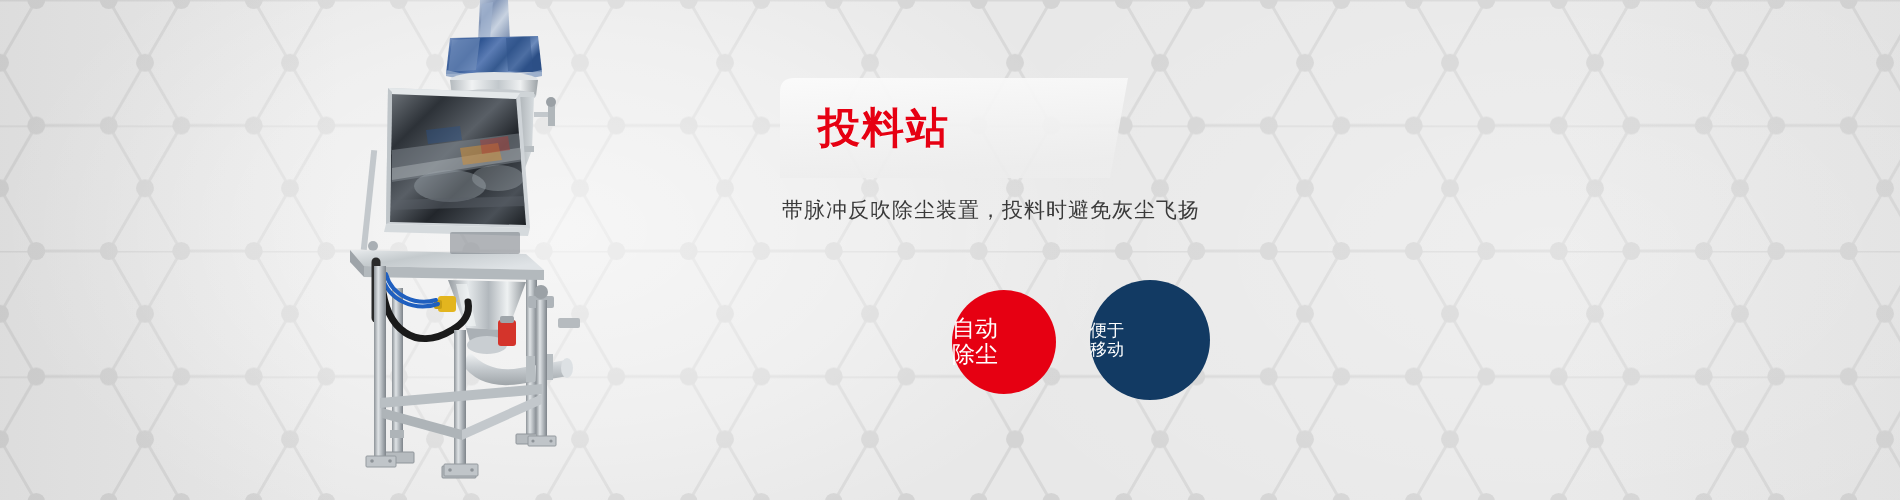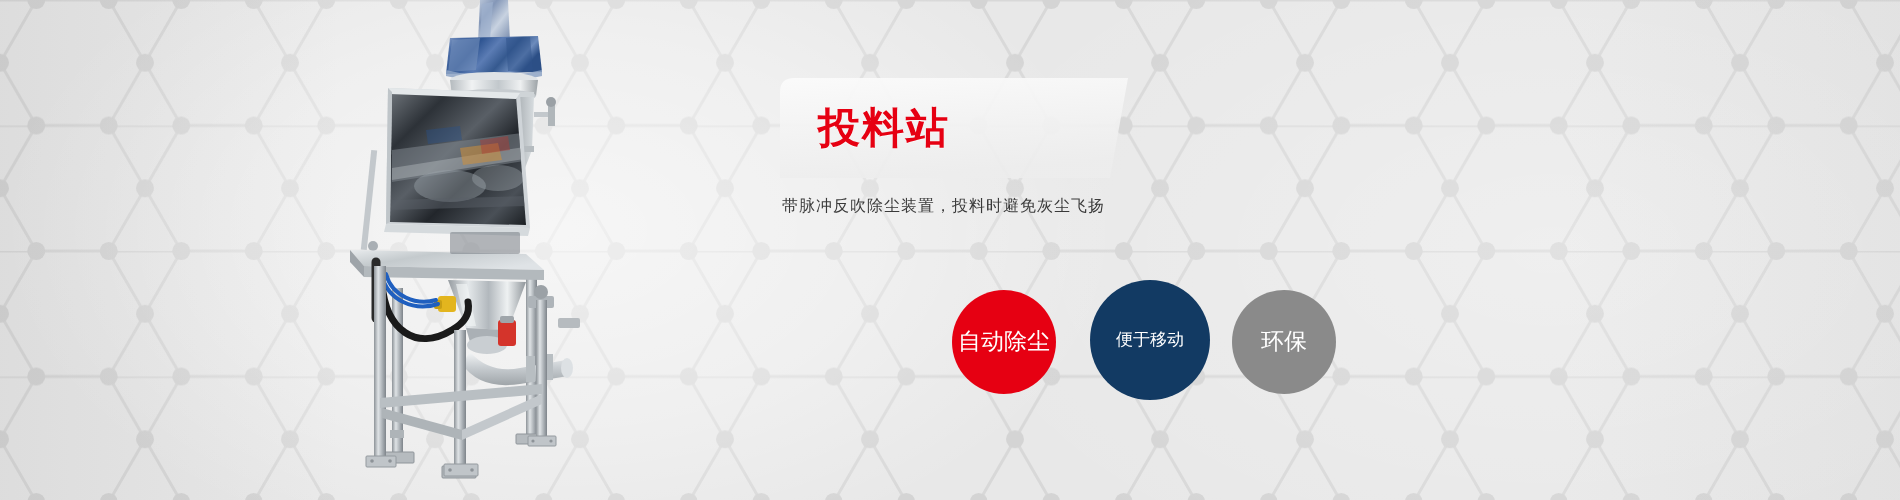--- a/index.html
+++ b/index.html
@@ -101,40 +101,40 @@
     color: #e60012;
     white-space: nowrap;
     text-shadow: 0 1px 0 rgba(255,255,255,0.55);
   }
 
   .subtitle {
     position: absolute;
     left: 2px;
     top: 196px;
     font-family: "DejaVu Serif", "Liberation Serif", serif;
-    font-size: 16px;
+    font-size: 21px;
     color: #3a3a3a;
     letter-spacing: 1px;
     white-space: nowrap;
   }
 
   
   .circles {
     position: absolute;
     left: 0;
     top: 288px;
     width: 640px;
     height: 130px;
   }
   .circle {
     position: absolute;
     border-radius: 50%;
     display: flex;
-    flex-direction: row;
-    align-items: center;
+    flex-direction: column;
+    align-items: flex-start;
     justify-content: center;
     color: #ffffff;
     font-family: "DejaVu Serif", "Liberation Serif", serif;
     line-height: 1.12;
     text-align: center;
   }
   .circle .cline { display: block; white-space: nowrap; }
 
   .circle-1 {
     left: 172px; top: 2px;
@@ -432,20 +432,17 @@
       <div class="circle circle-1">
         <span class="cline">自动</span>
         <span class="cline">除尘</span>
       </div>
 
       <div class="circle circle-2">
         <span class="cline">便于</span>
         <span class="cline">移动</span>
       </div>
 
-      <div class="circle circle-3">
-        <span class="cline">环保</span>
-      </div>
 
     </div>
   </div>
 
 </div>
 
 </body></html>

